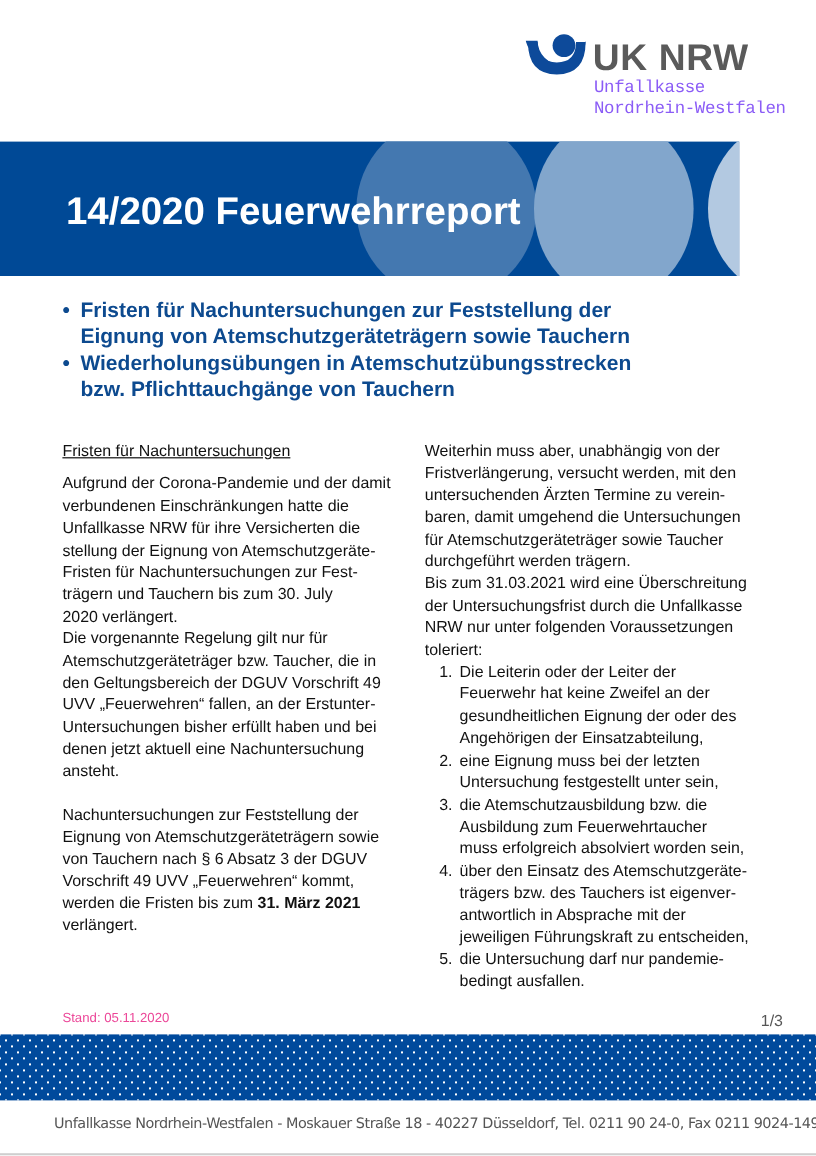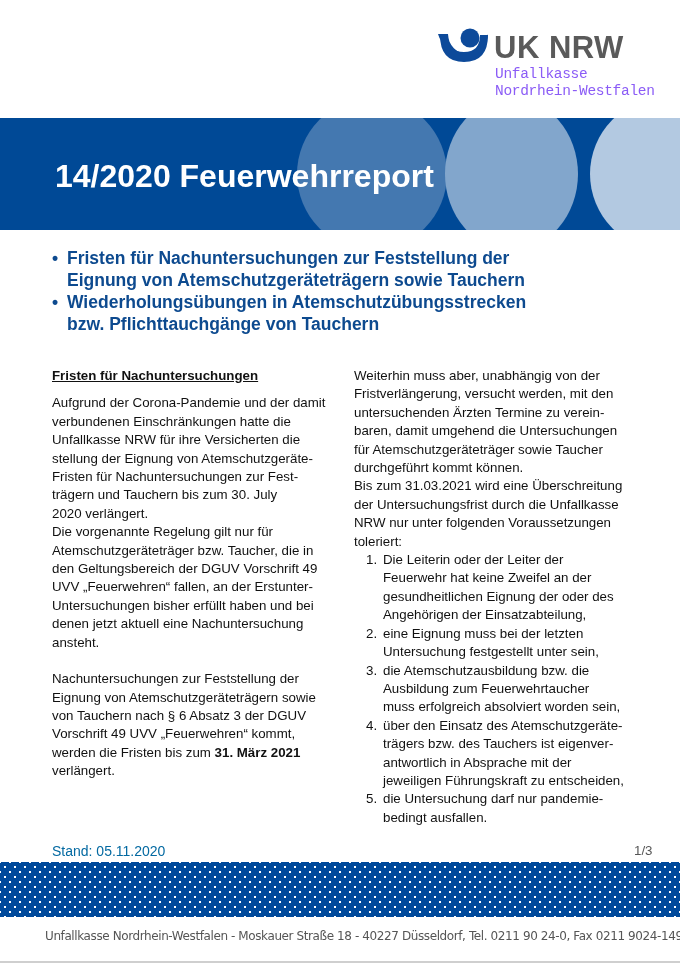--- a/index.html
+++ b/index.html
@@ -8,50 +8,50 @@
 
   
   .logo { position: absolute; left: 438px; top: 26px; width: 240px; height: 80px; }
   .logo-mark { position: absolute; left: 0; top: 0; width: 52px; height: 40px; }
   .logo-uk { position: absolute; left: 56px; top: 6px; font-size: 31px; font-weight: bold;
              color: #5a5a5a; letter-spacing: 0.5px; line-height: 32px; }
   .logo-sub { position: absolute; left: 57px; top: 40px; font-size: 14.5px; color: #8b5cf6;
               line-height: 17px; font-family: Liberation Mono, monospace; letter-spacing: -0.3px; }
 
   
-  .banner { position: absolute; left: 0; top: 118px; width: 680px; height: 112px;
+  .banner { position: absolute; left: 0; top: 118px; width: 616px; height: 112px;
             background: #004996; overflow: hidden; }
   .circle { position: absolute; border-radius: 50%; top: -20px; width: 150px; height: 152px; }
   .c1 { left: 297px; background: #4478b0; }
   .c2 { left: 445px; background: #82a6cc; width: 133px; }
   .c3 { left: 590px; background: #b3c9e1; }
   .banner-title { position: absolute; left: 55px; top: 40px; font-size: 32px; font-weight: bold;
                   color: #ffffff; letter-spacing: 0px; white-space: nowrap; z-index: 2; }
 
   
   .topics { position: absolute; left: 52px; top: 247px; width: 520px; margin: 0; padding: 0;
             list-style: none; }
   .topics li { position: relative; padding-left: 15px; font-size: 17.5px; font-weight: bold;
                color: #0d4a8f; line-height: 22px; }
   .topics li .dot { position: absolute; left: 0; top: 0; }
 
   
   .col { position: absolute; font-size: 13.3px; line-height: 18.4px; color: #111; }
   .col-left { left: 52px; top: 367px; width: 275px; }
   .col-right { left: 354px; top: 367px; width: 320px; }
-  .subhead { font-weight: bold; text-decoration: underline; margin-bottom: 9px; }
+  .subhead { font-weight: normal; text-decoration: underline; margin-bottom: 9px; }
   .p { margin: 0; }
   .gap { height: 18px; }
   .bold { font-weight: bold; text-align: center; }
 
   .olist { margin: 0; padding: 0; list-style: none; }
   .olist li { position: relative; padding-left: 29px; }
   .olist li .num { position: absolute; left: 12px; top: 0; }
 
-  .stand { position: absolute; left: 52px; top: 843px; font-size: 14px; color: #0369a1; }
+  .stand { position: absolute; left: 52px; top: 843px; font-size: 11px; color: #ec4899; }
   .pageno { position: absolute; left: 634px; top: 843px; font-size: 13.3px; color: #555; }
 
   
   .dotband { position: absolute; left: 0; top: 862px; width: 680px; height: 55px;
              background-color: #004a9c;
              background-image:
                radial-gradient(circle, #ffffff 0.9px, transparent 1.3px),
                radial-gradient(circle, #ffffff 0.9px, transparent 1.3px);
              background-size: 10px 10px, 10px 10px;
              background-position: 0 0, 5px 5px; }
@@ -127,21 +127,21 @@
   </div>
 </div>
 
 <div class="col col-right">
   <div class="p">
     <div>Weiterhin muss aber, unabhängig von der</div>
     <div>Fristverlängerung, versucht werden, mit den</div>
     <div>untersuchenden Ärzten Termine zu verein-</div>
     <div>baren, damit umgehend die Untersuchungen</div>
     <div>für Atemschutzgeräteträger sowie Taucher</div>
-    <div>durchgeführt kommt können.</div>
+    <div>durchgeführt werden trägern.</div>
   </div>
   <div class="p">
     <div>Bis zum 31.03.2021 wird eine Überschreitung</div>
     <div>der Untersuchungsfrist durch die Unfallkasse</div>
     <div>NRW nur unter folgenden Voraussetzungen</div>
     <div>toleriert:</div>
   </div>
   <ol class="olist">
     <li>
       <span class="num">1.</span>

